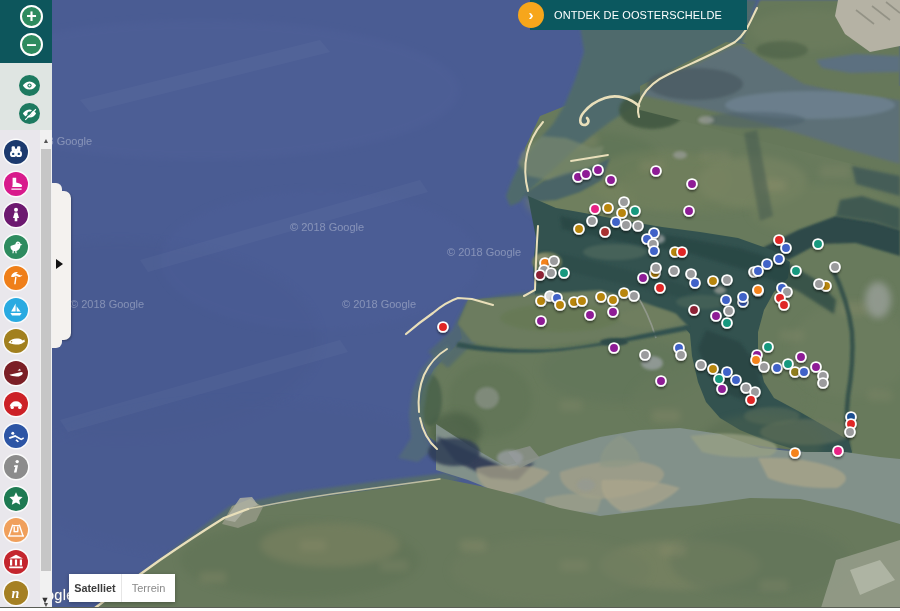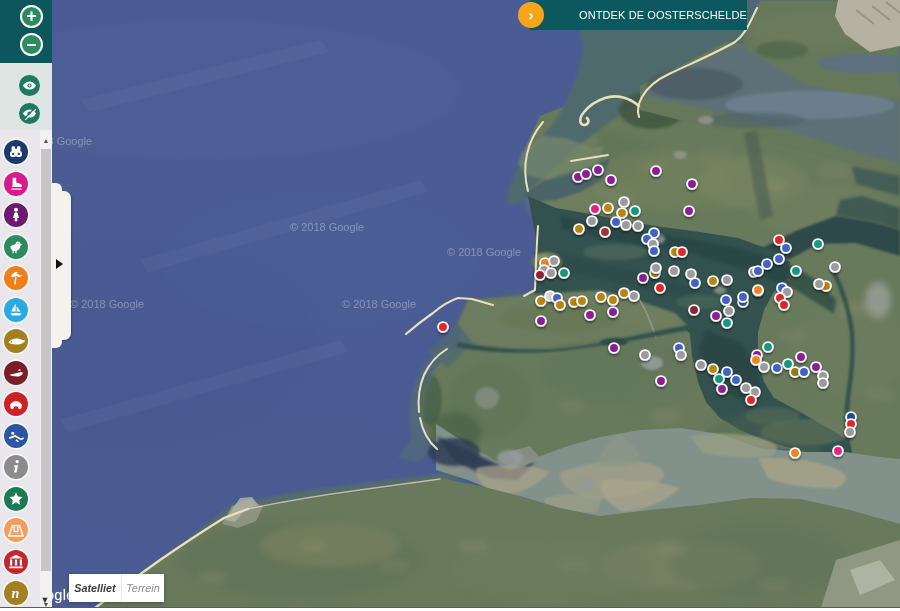--- a/index.html
+++ b/index.html
@@ -1,21 +1,21 @@
 <!DOCTYPE html>
 <html><head>
 <meta charset="utf-8">
 <style>
 html,body{margin:0;padding:0;width:900px;height:611px;overflow:hidden;background:#fff;
  font-family:"Liberation Sans",sans-serif;}
 #stage{position:relative;width:900px;height:611px;}
 #map{position:absolute;left:0;top:0;}
 #whitebottom{position:absolute;left:0;top:607px;width:900px;height:4px;background:#fff;border-top:1px solid #5a5d55;box-sizing:border-box;z-index:9;}
 #banner{position:absolute;left:530px;top:0;width:217px;height:30px;background:#0b585f;z-index:6;}
-#banner .txt{position:absolute;left:24px;top:0;width:193px;height:30px;line-height:31px;text-align:right;
+#banner .txt{position:absolute;left:24px;top:0;width:193px;height:30px;line-height:31px;text-align:left;
  color:#fff;font-size:11px;letter-spacing:0.1px;white-space:nowrap;}
 #bcirc{position:absolute;left:-12px;top:2px;width:26px;height:26px;border-radius:50%;background:#f7a61b;
  color:#fff;text-align:center;line-height:25px;font-size:15px;font-weight:bold;}
 #zoomblk{position:absolute;left:0;top:0;width:52px;height:63px;background:#0d565c;z-index:6;}
 .zbtn{position:absolute;left:20px;width:23px;height:23px;border-radius:50%;background:#2e8b5f;
  border:2px solid #fff;color:#fff;text-align:center;line-height:19px;font-size:18px;font-weight:bold;box-sizing:border-box;}
 #eyepanel{position:absolute;left:0;top:63px;width:52px;height:66.5px;background:#dfe5e2;z-index:6;}
 .ebtn{position:absolute;left:19px;width:21px;height:21px;border-radius:50%;background:#1d7a60;}
 .ebtn svg{position:absolute;left:2px;top:2px;width:17px;height:17px;}
 #sidebar{position:absolute;left:0;top:129.5px;width:40px;height:481.5px;background:#e9e7ec;z-index:6;}
@@ -24,22 +24,22 @@
 .sarrow{position:absolute;left:40px;width:12px;height:13px;background:#f1f1f1;z-index:8;color:#555;
  font-size:7px;line-height:13px;text-align:center;}
 .ic{position:absolute;left:4px;width:24px;height:24px;border-radius:50%;z-index:7;box-shadow:0 0 0 1.5px rgba(255,255,255,0.85);}
 .ic svg{position:absolute;left:0;top:0;width:24px;height:24px;}
 #handle{position:absolute;left:52px;top:191px;width:19px;height:149px;background:#f4f2ef;
  border-radius:0 7px 7px 0;z-index:5;box-shadow:1px 1px 2px rgba(0,0,0,0.25);}
 #handle:before{content:"";position:absolute;left:0;top:-8px;width:10px;height:8px;background:#f4f2ef;border-radius:0 6px 0 0;}
 #handle:after{content:"";position:absolute;left:0;bottom:-8px;width:10px;height:8px;background:#f4f2ef;border-radius:0 0 6px 0;}
 #harrow{position:absolute;left:4px;top:68px;width:0;height:0;border-top:5px solid transparent;
  border-bottom:5px solid transparent;border-left:7px solid #111;}
-#mapctl{position:absolute;left:69px;top:574px;width:95px;height:28px;background:#fff;z-index:6;
- box-shadow:0 1px 4px rgba(0,0,0,0.3);display:flex;font-style:italic;}
+#mapctl{position:absolute;left:69px;top:574px;width:106px;height:28px;background:#fff;z-index:6;
+ box-shadow:0 1px 4px rgba(0,0,0,0.3);display:flex;}
 #mapctl .s1{width:52px;line-height:28px;text-align:center;font-size:10.8px;font-weight:bold;color:#3c3c3c;border-right:1px solid #e6e6e6;}
 #mapctl .s2{flex:1;line-height:28px;text-align:center;font-size:11px;color:#8a8a8a;}
 #sdown{position:absolute;left:38px;top:593px;width:14px;height:14px;z-index:8;color:#333;font-size:9px;line-height:14px;text-align:center;}
 </style>
 </head>
 <body>
 <div id="stage">
 
 <svg id="map" width="900" height="611" viewBox="0 0 900 611">
 <defs>

